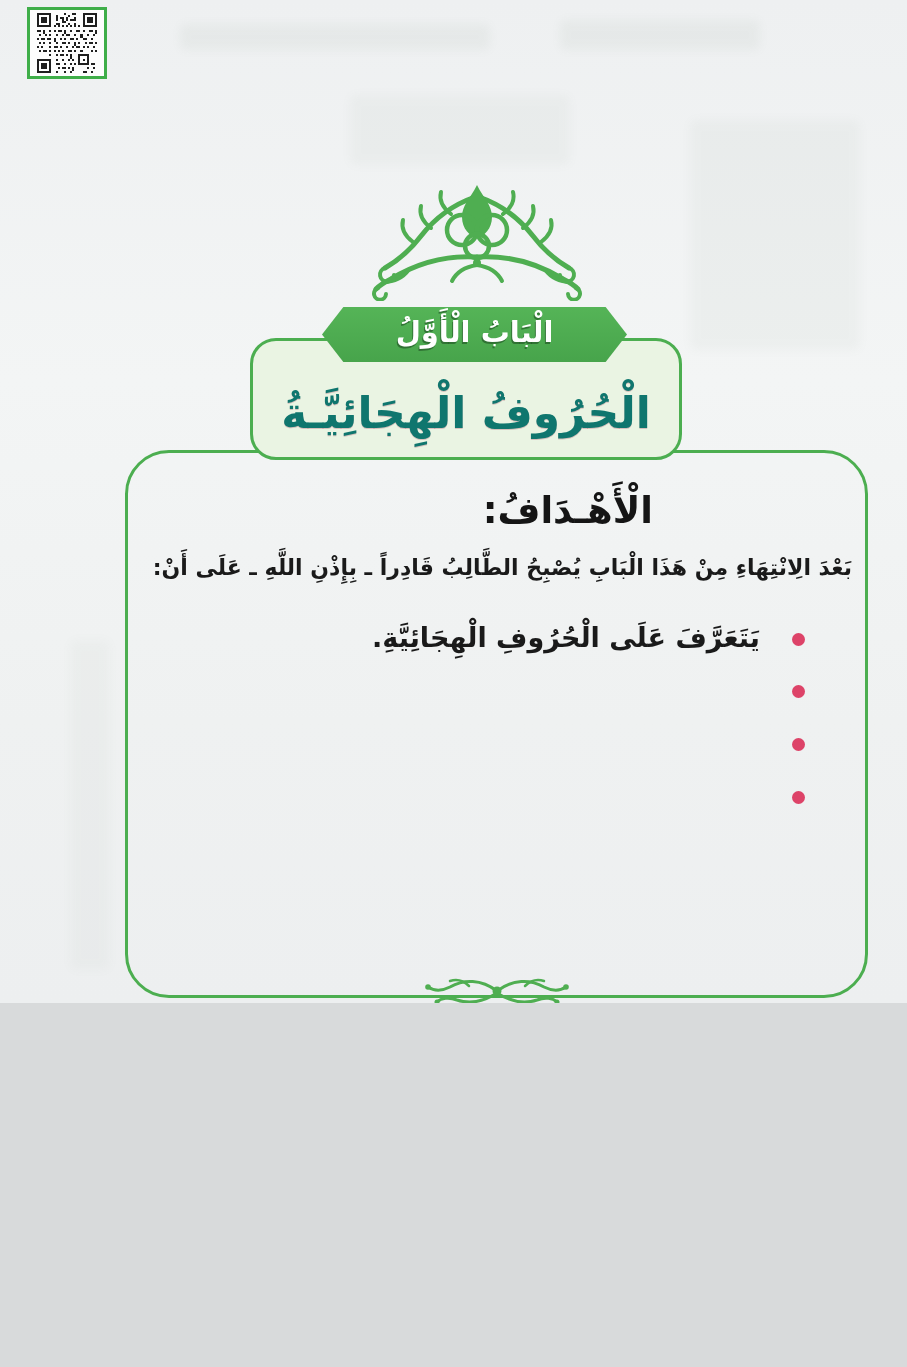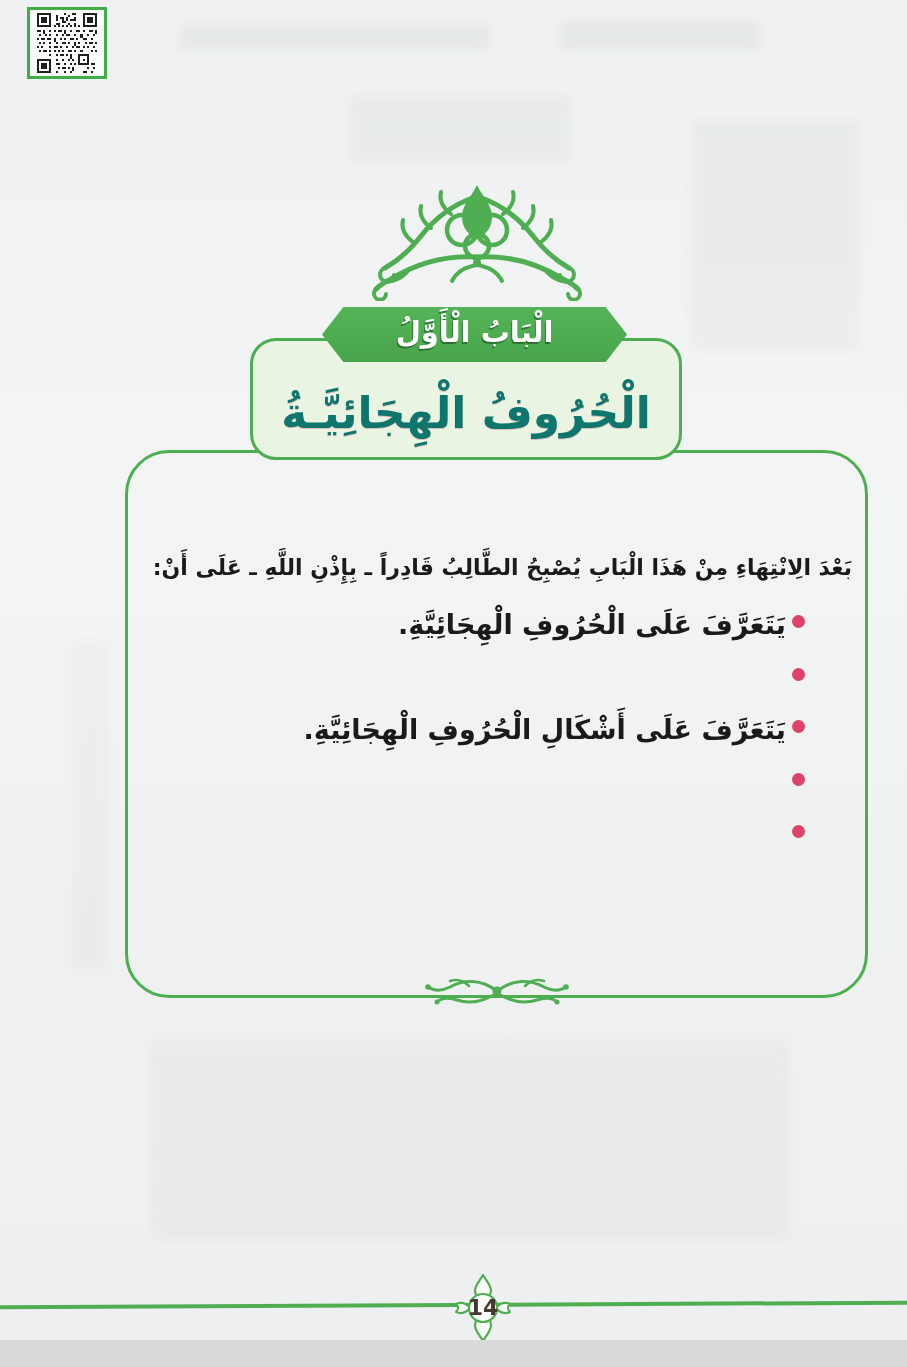--- a/index.html
+++ b/index.html
@@ -1,18 +1,18 @@
 <!DOCTYPE html>
 <html lang="ar"><head>
 <meta charset="utf-8">
 <style>
   html,body{margin:0;padding:0;background:#d8dadb;}
   .page{
     position:relative;
-    width:907px;height:1340px;
+    width:907px;height:1003px;
     margin:0 auto;
     background:linear-gradient(180deg,#eef0f1 0%,#f3f5f5 38%,#eff1f1 72%,#edeff0 100%);
     overflow:hidden;
     font-family:"DejaVu Sans",sans-serif;
     direction:rtl;
   }
   
   .ghost{position:absolute;filter:blur(5px);opacity:.07;background:#7d8f7d;border-radius:6px;}
   .g1{left:180px;top:24px;width:310px;height:26px;}
   .g2{left:560px;top:20px;width:200px;height:30px;}
@@ -73,21 +73,21 @@
   .obj-intro{
     position:absolute;top:102px;right:13px;left:10px;
     color:#1a1a1a;font-size:22px;font-weight:bold;
     white-space:nowrap;line-height:1.2;
   }
   .obj-list{
     position:absolute;top:158px;right:60px;left:30px;
     margin:0;padding:0;list-style:none;
   }
   .obj-list li{
-    height:52.6px;display:flex;gap:6px;
+    height:52.6px;display:flex;align-items:center;gap:32px;
   }
   .bullet-dot{
     flex:0 0 auto;width:13px;height:13px;border-radius:50%;
     background:#dd4368;margin-top:4px;
   }
   .obj-item-text{
     color:#1a1a1a;font-size:27px;font-weight:bold;line-height:1;white-space:nowrap;
   }
   .box-flourish{
     position:absolute;left:50%;bottom:-19px;transform:translateX(-50%);
@@ -182,32 +182,29 @@
 
   <div class="banner">
     <span class="banner-text">الْبَابُ الْأَوَّلُ</span>
   </div>
 
   <div class="title-box">
     <span class="title-text">الْحُرُوفُ الْهِجَائِيَّـةُ</span>
   </div>
 
   <div class="obj-box">
+    <div class="obj-heading">الْأَهْـدَافُ:</div>
     <div class="obj-intro">بَعْدَ الِانْتِهَاءِ مِنْ هَذَا الْبَابِ يُصْبِحُ الطَّالِبُ قَادِراً ـ بِإِذْنِ اللَّهِ ـ عَلَى أَنْ:</div>
     <ul class="obj-list">
       <li>
         <span class="bullet-dot"></span>
         <span class="obj-item-text">يَتَعَرَّفَ عَلَى الْحُرُوفِ الْهِجَائِيَّةِ.</span>
       </li>
       <li>
         <span class="bullet-dot"></span>
-      </li>
-      <li>
-        <span class="bullet-dot"></span>
-        <span class="obj-item-text">يَتَعَرَّفَ عَلَى أَشْكَالِ الْحُرُوفِ الْهِجَائِيَّةِ.</span>
       </li>
       <li>
         <span class="bullet-dot"></span>
       </li>
       <li>
         <span class="bullet-dot"></span>
       </li>
     </ul>
 
     <div class="box-flourish">

